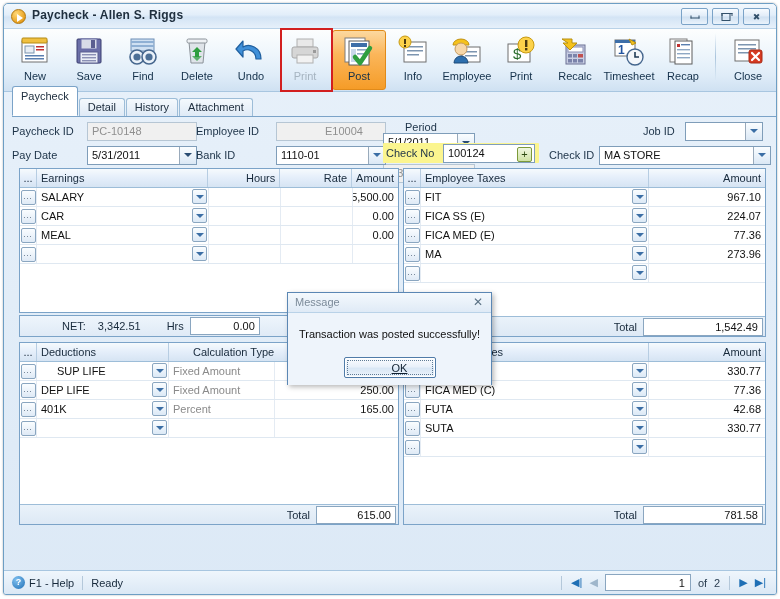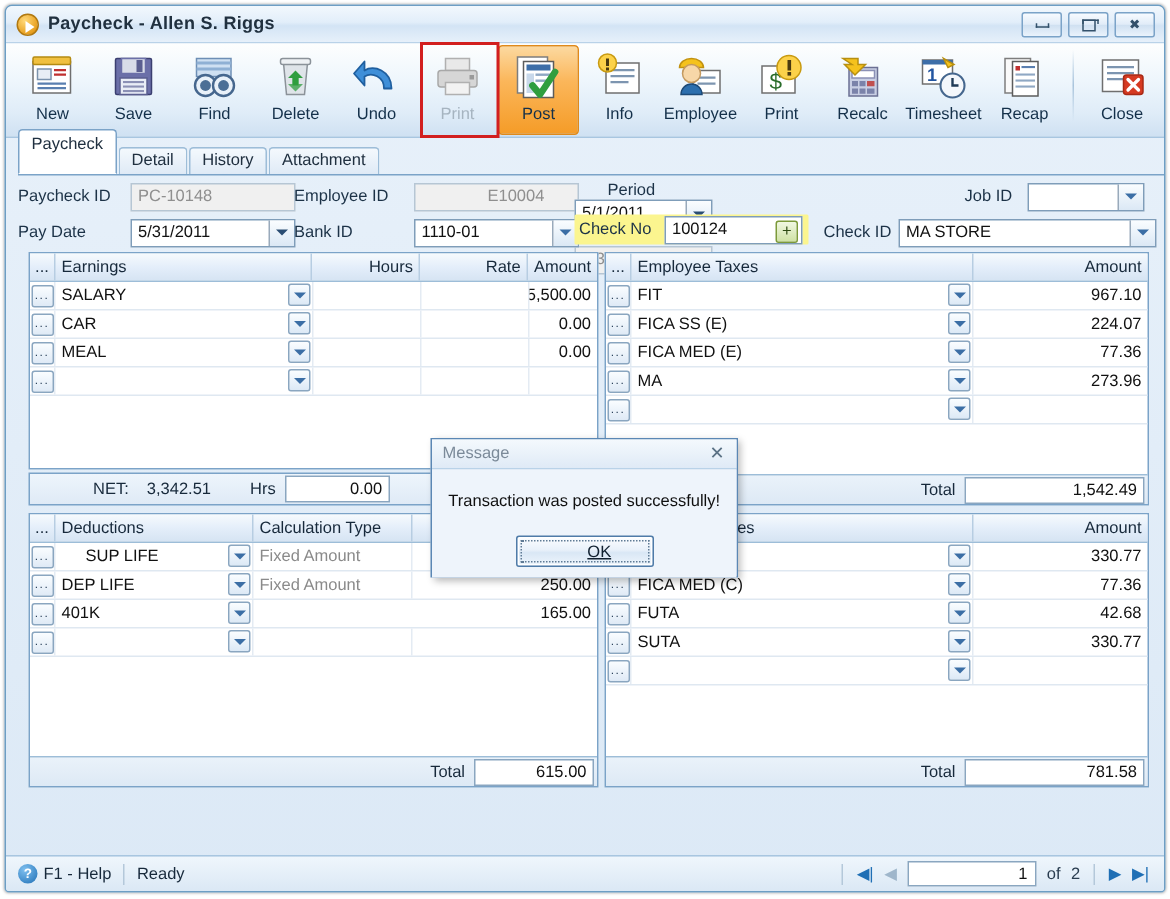--- a/index.html
+++ b/index.html
@@ -682,21 +682,21 @@
     <div class="gfoot">
       <div class="total-lbl">Total</div>
       <div class="total-box" style="width:120px;">1,542.49</div>
     </div>
   </div>
 
   <div class="grid-wrap" style="left:15px; top:338px; width:380px; height:183px;">
     <div class="ghead">
       <div class="rowbtn">...</div>
       <div style="width:132px;">Deductions</div>
-      <div style="width:106px;">Calculation Type</div>
+      <div style="width:106px;margin-left:20px;">Calculation Type</div>
       <div style="flex:1; justify-content:flex-end;">Amount</div>
     </div>
 
     <div class="grow">
       <div class="rowbtn">
           <div class="dots">...</div>
         </div>
       <div class="cb-cell" style="width:132px;padding-left:20px;">
         <span>SUP LIFE</span>
         <div class="cb-arrow">
@@ -724,20 +724,21 @@
     <div class="grow">
       <div class="rowbtn">
           <div class="dots">...</div>
         </div>
       <div class="cb-cell" style="width:132px;">
         <span>401K</span>
         <div class="cb-arrow">
             <div class="arrow-dn thin"></div>
           </div>
       </div>
+      <div style="width:106px; color:#8a8a8a;">Percent</div>
       <div class="cell-r" style="flex:1;">165.00</div>
     </div>
 
     <div class="grow">
       <div class="rowbtn">
           <div class="dots">...</div>
         </div>
       <div class="cb-cell" style="width:132px;">
         <span></span>
         <div class="cb-arrow">

